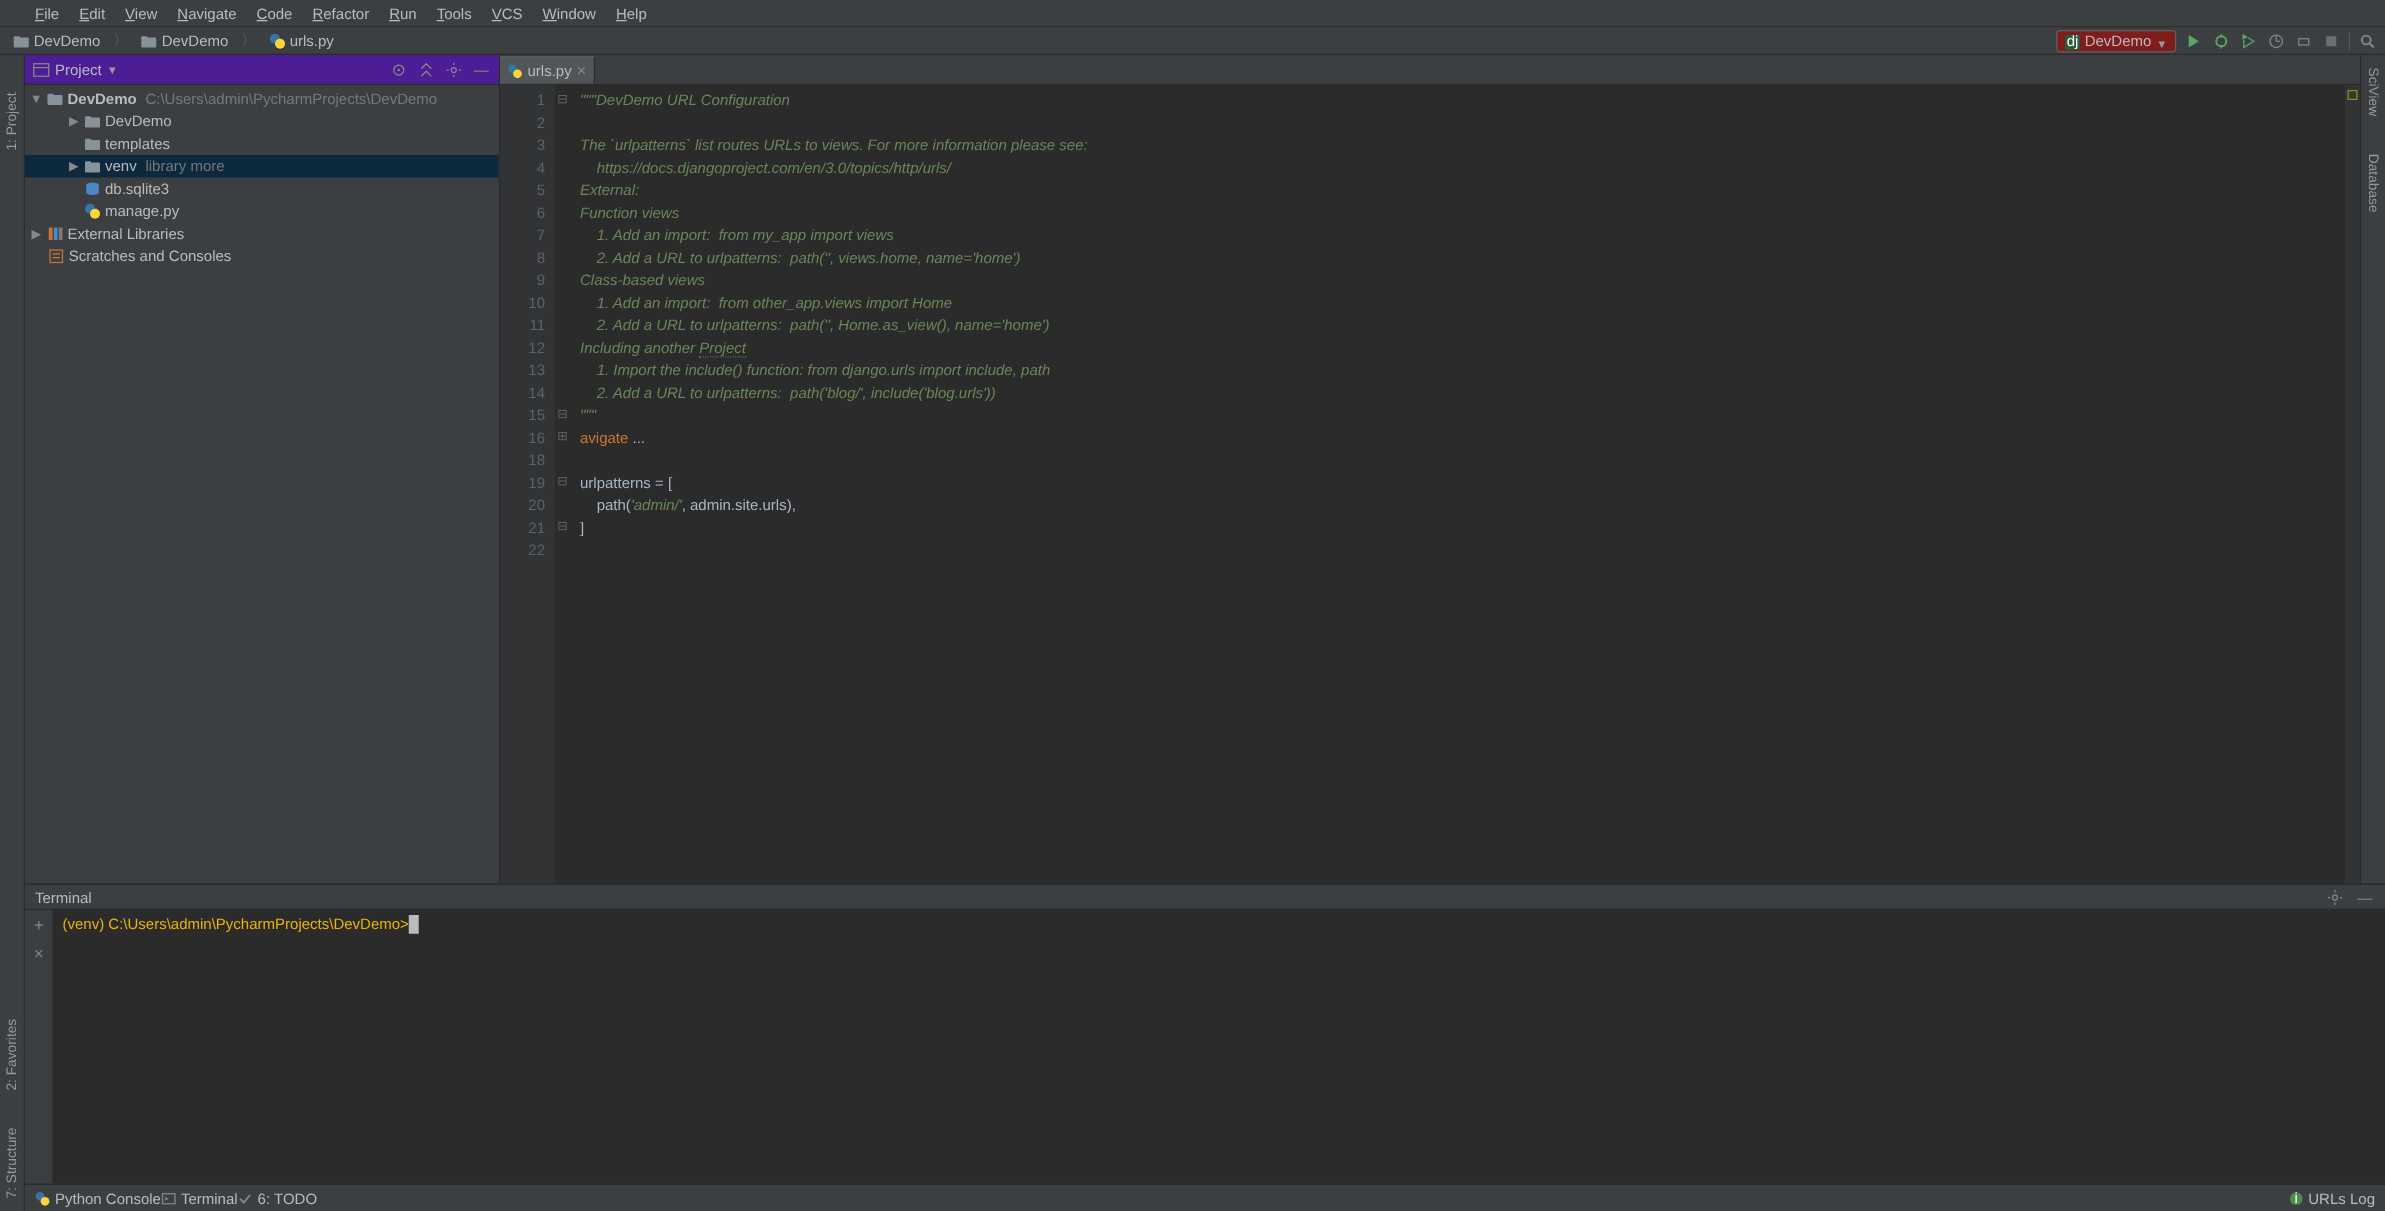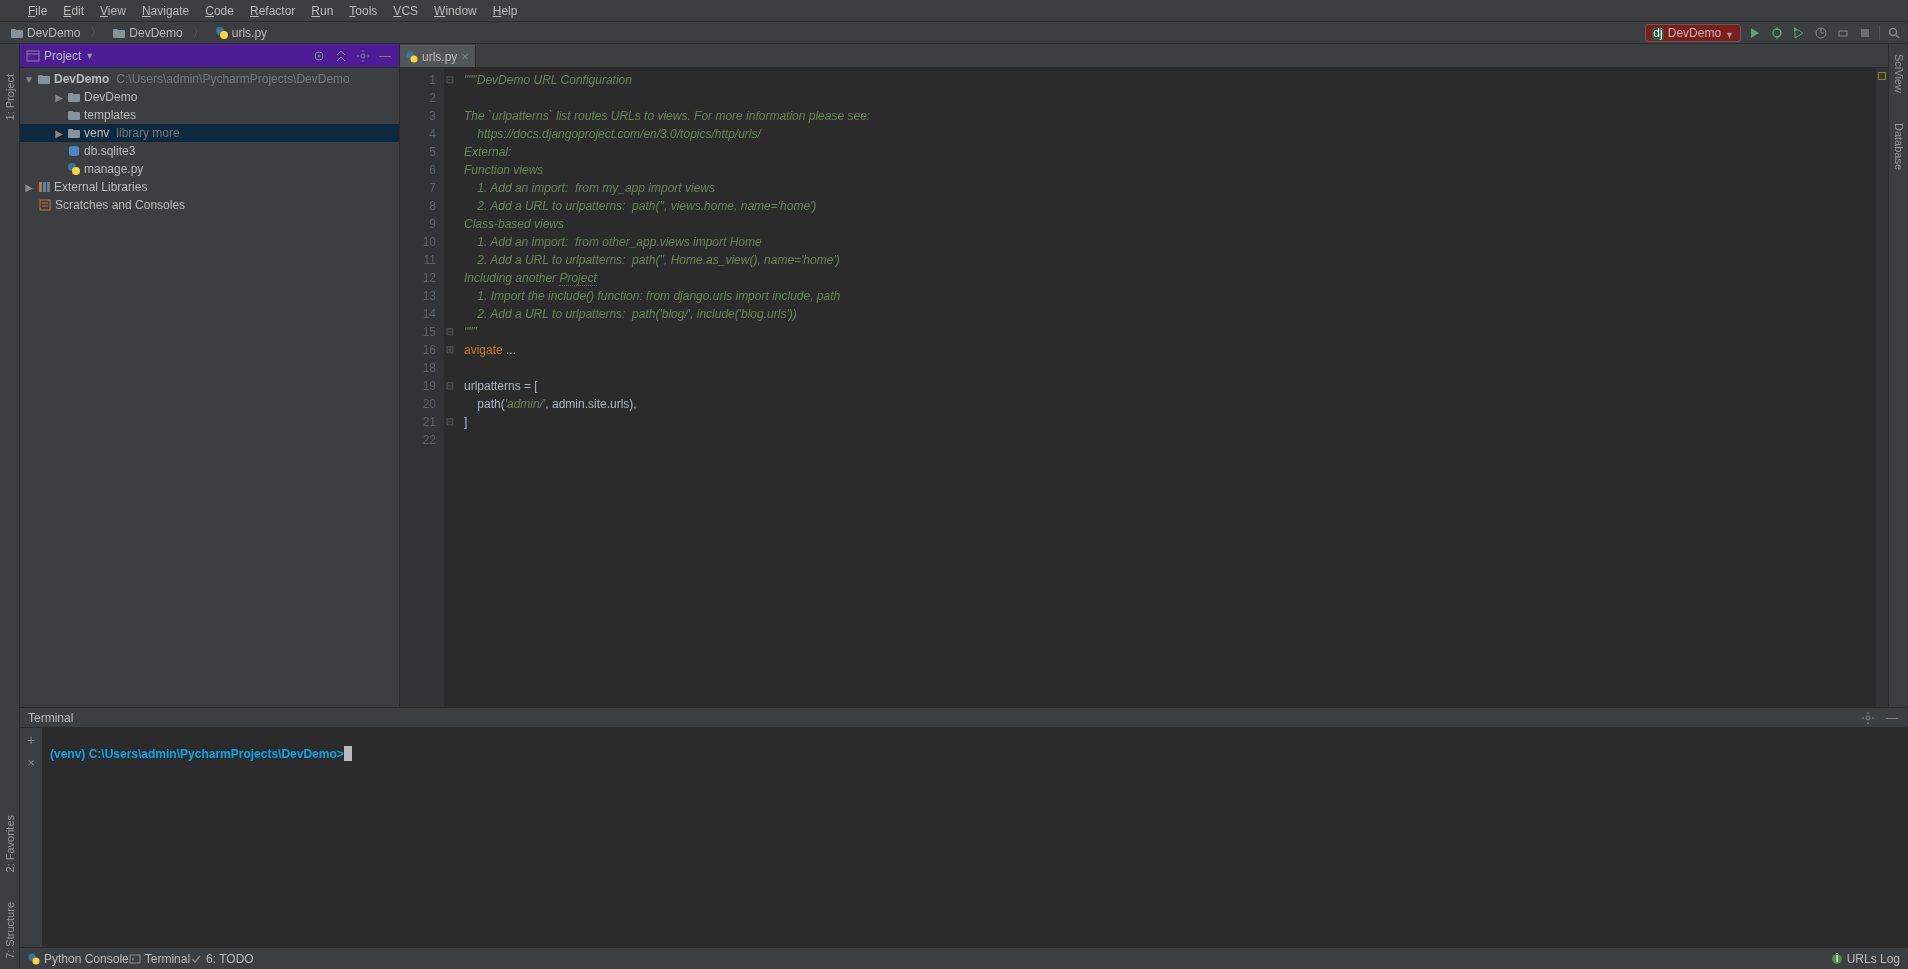--- a/index.html
+++ b/index.html
@@ -56,21 +56,21 @@
   .right-strip { width: 12px; background: #313335; }
   
   
   .right-gutter { width: 20px; background: #3c3f41; border-left: 1px solid #2b2b2b; display: flex; flex-direction: column; align-items: center; padding-top: 10px; gap: 30px; }
   
   
   .terminal-panel { height: 240px; background: #2b2b2b; display: flex; flex-direction: column; border-top: 1px solid #2b2b2b; }
   .terminal-header { height: 20px; background: #3c3f41; display: flex; align-items: center; justify-content: space-between; padding: 0 8px; border-bottom: 1px solid #2b2b2b; }
   .terminal-body { flex: 1; display: flex; }
   .terminal-sidebar { width: 22px; background: #3c3f41; display: flex; flex-direction: column; align-items: center; padding-top: 4px; gap: 6px; }
-  .terminal-content { flex: 1; padding: 18px 8px; font-family: "Consolas", monospace; font-size: 13px; color: #0ea5e9; background:#2b2b2b;font-weight:bold; }
+  .terminal-content { flex: 1; padding: 4px 8px; font-family: "Consolas", monospace; font-size: 13px; color: #eab308; background:#2b2b2b; }
   .term-cursor { display: inline-block; width: 8px; height: 15px; background: #bbbbbb; vertical-align: text-bottom; }
   
   
   .bottombar { height: 22px; background: #3c3f41; border-top: 1px solid #2b2b2b; display: flex; align-items: center; padding: 0 8px; justify-content: space-between; }
   .bb-left { display: flex; }
   .bb-item { display: flex; align-items: center; gap: 4px; cursor: pointer; }
   .bb-right { display: flex; align-items: center; gap: 4px; }
   
   svg { display: block; }
 </style>

